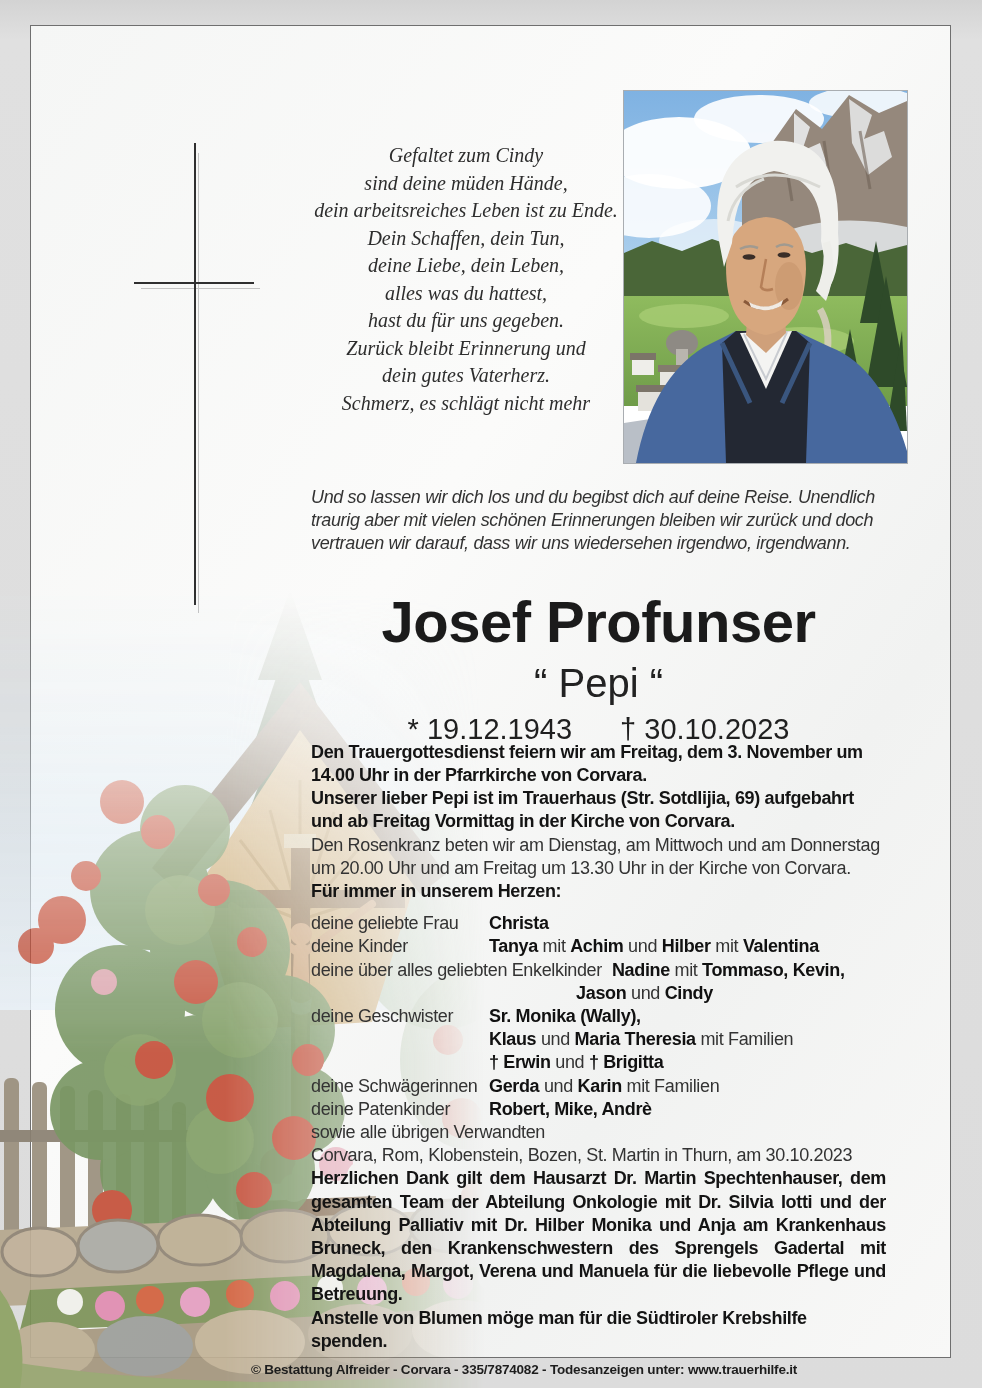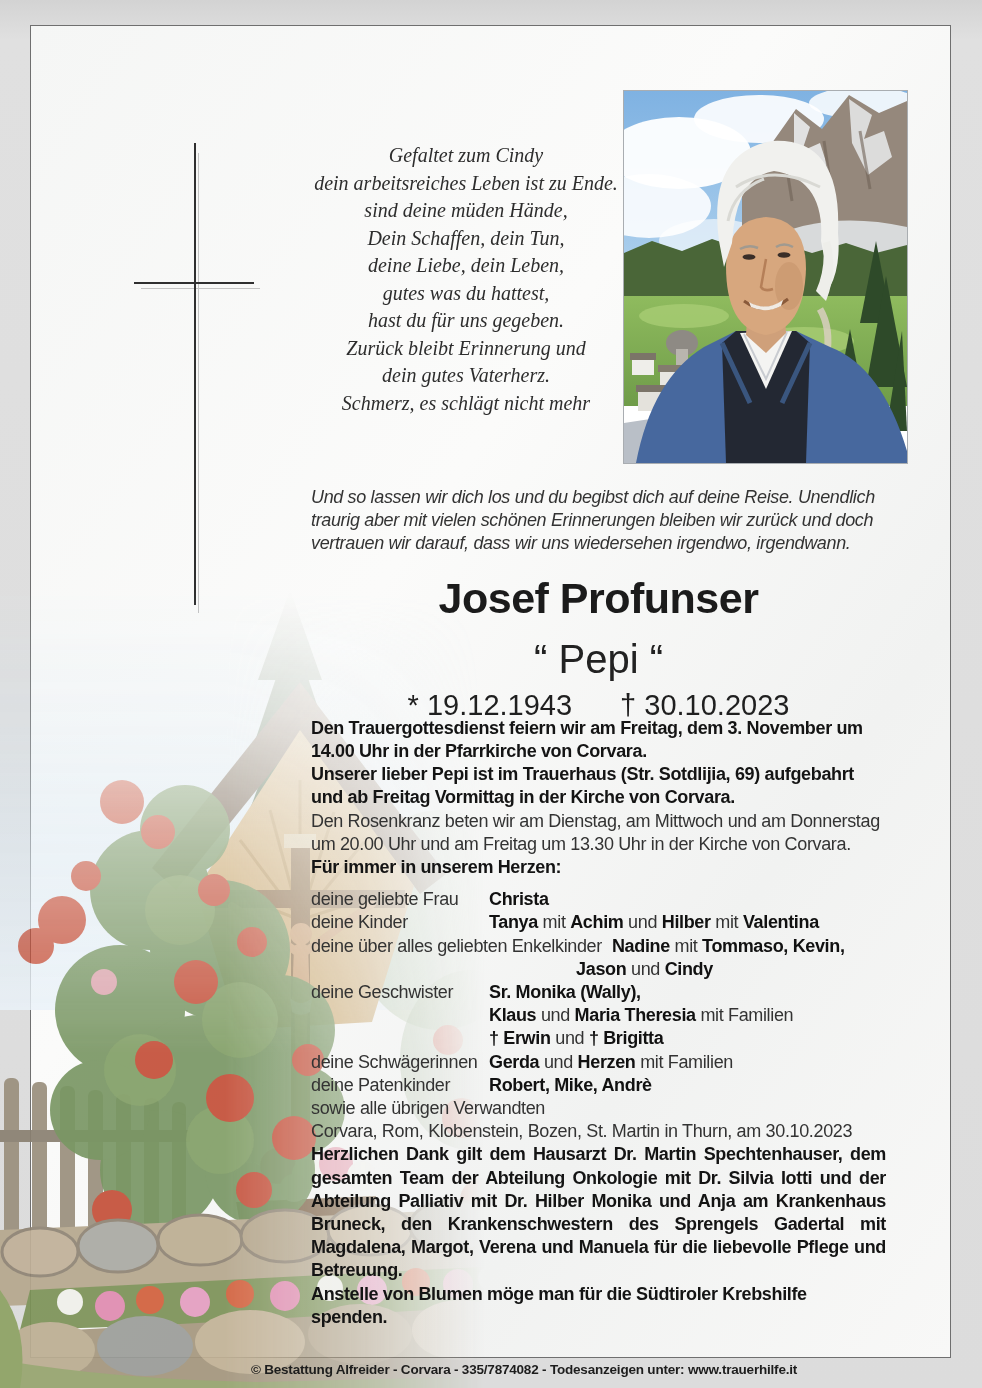--- a/index.html
+++ b/index.html
@@ -41,22 +41,22 @@
   }
   .shrine-fade svg{display:block;width:100%;height:100%;}
   
   .col{
     position:absolute;left:280px;top:460px;width:575px;
     font-size:18px;line-height:23.2px;letter-spacing:-0.35px;color:#333;z-index:3;
   }
   .col p{margin:0;}
   .intro{color:#333;font-style:italic;}
   .name{
-    text-align:center;font-size:43px;line-height:68px;font-weight:600;
-    color:#1b1b1b;letter-spacing:-0.5px;margin-top:8px;
+    text-align:center;font-size:58px;line-height:68px;font-weight:600;
+    color:#1b1b1b;letter-spacing:-0.5px;margin-top:32px;
   }
   .nickname{text-align:center;font-size:40px;line-height:46px;color:#222;margin-top:4px;letter-spacing:0;}
   .dates{
     display:flex;justify-content:center;gap:48px;margin-top:12px;
     font-size:29px;color:#1f1f1f;letter-spacing:0;
   }
   .service{margin-top:26px;white-space:pre-line;font-weight:bold;color:#141414;}
   .rosary{margin-top:22px;}
   .fam-head{margin-top:22px;font-weight:bold;color:#141414;}
   .family{margin-top:9px;}
@@ -81,25 +81,25 @@
 
   <div>
     <div class="xline shadow" style="left:167px;top:127px;width:1px;height:460px;"></div>
     <div class="xline shadow" style="left:110px;top:262px;width:119px;height:1px;"></div>
     <div class="xline" style="left:163px;top:117px;width:2px;height:462px;"></div>
     <div class="xline" style="left:103px;top:256px;width:120px;height:2px;"></div>
   </div>
 
   <div class="poem">
       <div>Gefaltet zum Cindy</div>
+      <div>sind deine müden Hände,</div>
       <div>dein arbeitsreiches Leben ist zu Ende.</div>
-      <div>sind deine müden Hände,</div>
       <div>Dein Schaffen, dein Tun,</div>
       <div>deine Liebe, dein Leben,</div>
-      <div>gutes was du hattest,</div>
+      <div>alles was du hattest,</div>
       <div>hast du für uns gegeben.</div>
       <div>Zurück bleibt Erinnerung und</div>
       <div>dein gutes Vaterherz.</div>
       <div>Schmerz, es schlägt nicht mehr</div>
     </div>
 
   <div class="portrait">
     <svg viewBox="0 0 283 372" preserveAspectRatio="none">
       <defs>
         <linearGradient id="sky" x1="0" y1="0" x2="0" y2="1">
@@ -193,21 +193,21 @@
     <p class="rosary">Den Rosenkranz beten wir am Dienstag, am Mittwoch und am Donnerstag um 20.00 Uhr und am Freitag um 13.30 Uhr in der Kirche von Corvara.</p>
     <p class="fam-head">Für immer in unserem Herzen:</p>
     <div class="family">
         <div class="fam-line"><span class="fam-label">deine geliebte Frau</span><span class="fam-value"><b>Christa</b></span></div>
         <div class="fam-line"><span class="fam-label">deine Kinder</span><span class="fam-value"><b>Tanya</b> mit <b>Achim</b> und <b>Hilber</b> mit <b>Valentina</b></span></div>
         <div class="fam-line"><span class="fam-label wide">deine über alles geliebten Enkelkinder</span><span class="fam-value"><b>Nadine</b> mit <b>Tommaso, Kevin,</b></span></div>
         <div class="fam-line cont" style="padding-left: 92px; text-align: center;"><b>Jason</b> und <b>Cindy</b></div>
         <div class="fam-line"><span class="fam-label">deine Geschwister</span><span class="fam-value"><b>Sr. Monika (Wally),</b></span></div>
         <div class="fam-line cont" style="padding-left: 178px;"><b>Klaus</b> und <b>Maria Theresia</b> mit Familien</div>
         <div class="fam-line cont" style="padding-left: 178px;"><b>† Erwin</b> und <b>† Brigitta</b></div>
-        <div class="fam-line"><span class="fam-label">deine Schwägerinnen</span><span class="fam-value"><b>Gerda</b> und <b>Herzen</b> mit Familien</span></div>
+        <div class="fam-line"><span class="fam-label">deine Schwägerinnen</span><span class="fam-value"><b>Gerda</b> und <b>Karin</b> mit Familien</span></div>
         <div class="fam-line"><span class="fam-label">deine Patenkinder</span><span class="fam-value"><b>Robert, Mike, Andrè</b></span></div>
         <div class="fam-line"><span class="fam-label">sowie alle übrigen Verwandten</span></div>
       </div>
     <p class="places">Corvara, Rom, Klobenstein, Bozen, St. Martin in Thurn, am 30.10.2023</p>
     <p class="thanks">Herzlichen Dank gilt dem Hausarzt Dr. Martin Spechtenhauser, dem gesamten Team der Abteilung Onkologie mit Dr. Silvia Iotti und der Abteilung Palliativ mit Dr. Hilber Monika und Anja am Krankenhaus Bruneck, den Krankenschwestern des Sprengels Gadertal mit Magdalena, Margot, Verena und Manuela für die liebevolle Pflege und Betreuung.</p>
     <p class="donation">Anstelle von Blumen möge man für die Südtiroler Krebshilfe spenden.</p>
   </div>
 </div>
 
 <div class="shrine-wrap">

